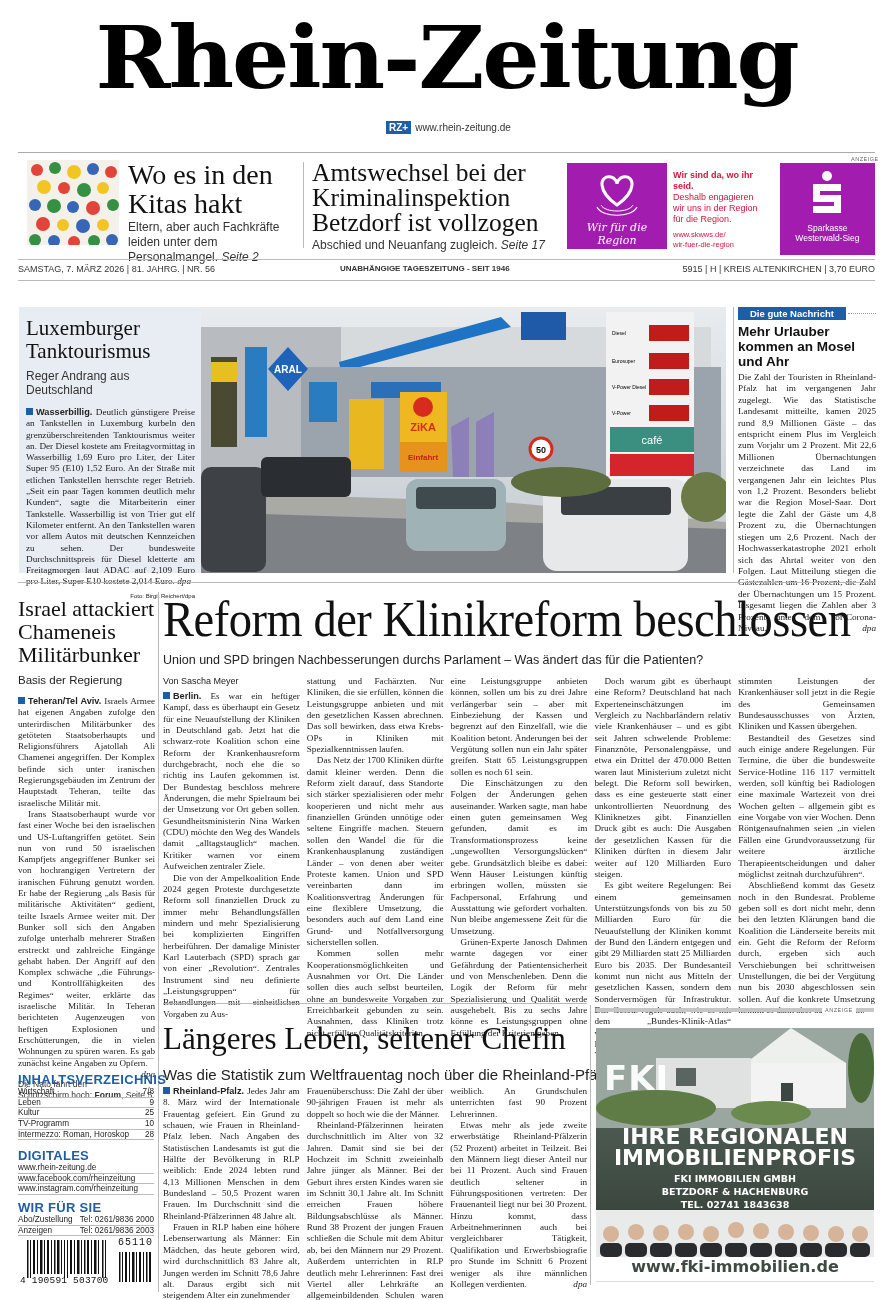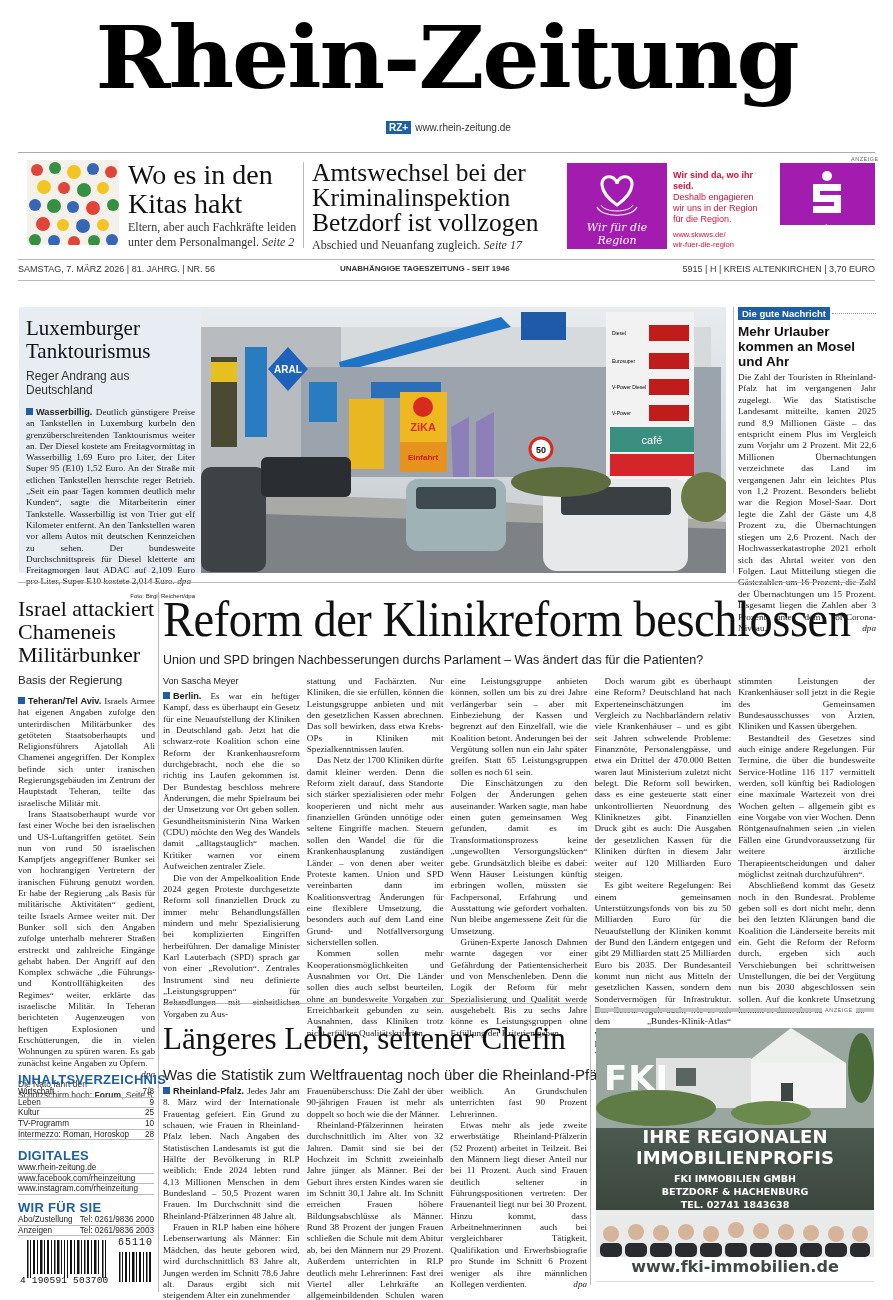--- a/index.html
+++ b/index.html
@@ -15,34 +15,34 @@
   .hr { position: absolute; height: 1px; background: #b9b9b9; }
   .vr { position: absolute; width: 1px; background: #b9b9b9; }
 
   
   .masthead-title { left: 0; width: 893px; top: 8px; text-align: center; font-family: "DejaVu Serif", serif; font-weight: bold; font-size: 86px; letter-spacing: -2px; line-height: 100px; color: #000; transform: scaleX(1.05); }
   .rz-badge { background: #1d5fa6; color: #fff; font-family: "Liberation Sans", sans-serif; font-weight: bold; font-size: 10px; padding: 1px 3px; }
   .rz-url { font-family: "Liberation Sans", sans-serif; font-size: 10px; color: #333; margin-left: 4px; }
 
   
   .teaser-h { font-family: "Liberation Serif", serif; font-size: 28px; line-height: 29px; color: #111; }
-  .teaser-sub { font-family: Liberation Serif, serif; font-size: 12px; line-height: 15px; color: #333; }
+  .teaser-sub { font-family: Liberation Sans, sans-serif; font-size: 12px; line-height: 15px; color: #333; }
   .teaser-sub i { font-style: italic; }
 
   .ad-label { font-family: "Liberation Sans", sans-serif; font-size: 5.5px; color: #666; letter-spacing: 0.5px; }
 
   .infobar { font-family: "Liberation Sans", sans-serif; font-size: 9px; color: #333; }
 
   
   .lux-box { background: #e8edf3; }
   .lux-h { font-size: 21px; line-height: 23px; color: #111; }
   .lux-sub { font-family: "Liberation Sans", sans-serif; font-size: 12px; color: #333; }
 
   
-  .gn-label { background: #1d5fa6; color: #fff; font-family: "Liberation Sans", sans-serif; font-weight: bold; font-size: 9.5px; padding: 1px 4px; }
+  .gn-label { background: #1d5fa6; color: #fff; font-family: "Liberation Sans", sans-serif; font-weight: bold; font-size: 9.5px; padding: 1px 12px; }
   .gn-h { font-family: "Liberation Sans", sans-serif; font-weight: bold; font-size: 13.5px; line-height: 15px; color: #111; }
 
   
   .lead-h { font-family: "Liberation Serif", serif; font-size: 50px; line-height: 54px; color: #111; letter-spacing: -0.5px; transform: scaleX(0.93); transform-origin: left; white-space: nowrap; }
   .lead-sub { font-family: "Liberation Sans", sans-serif; font-size: 12.5px; color: #222; }
   .byline { font-family: "Liberation Sans", sans-serif; font-size: 9px; color: #222; }
 
   .israel-h { font-size: 22px; line-height: 23px; color: #111; }
   .israel-sub { font-family: "Liberation Sans", sans-serif; font-size: 11.5px; color: #222; }
 
@@ -136,21 +136,21 @@
     <div style="position:absolute; left:0; width:100px; top:58px; text-align:center; color:#fff; font-family:'DejaVu Serif', serif; font-style:italic; font-size:11px;">Wir für die Region</div>
   </div>
   <div style="width:119px; height:86px; background:#fff; padding:7px 6px; font-family:'Liberation Sans', sans-serif; font-size:9px; line-height:11px; color:#d8133a;">
     <div style="font-weight:bold;">Wir sind da, wo ihr seid.</div>
     <div>Deshalb engagieren</div>
     <div>wir uns in der Region</div>
     <div>für die Region.</div>
     <div style="font-size:7.5px; line-height:10px; margin-top:5px;">www.skwws.de/</div>
     <div style="font-size:7.5px; line-height:10px;">wir-fuer-die-region</div>
   </div>
-  <div class="spk-red" style="width:101px; height:62px; position:relative; text-align:center;">
+  <div class="spk-red" style="width:101px; height:92px; position:relative; text-align:center;">
     <svg width="40" height="50" viewBox="0 0 40 50" style="margin-top:6px;">
       <circle cx="20" cy="7" r="5" fill="#fff"></circle>
       <rect x="6" y="15" width="28" height="7" fill="#fff"></rect>
       <rect x="6" y="15" width="7" height="14" fill="#fff"></rect>
       <rect x="6" y="26" width="28" height="7" fill="#fff"></rect>
       <rect x="27" y="26" width="7" height="14" fill="#fff"></rect>
       <rect x="6" y="37" width="28" height="7" fill="#fff"></rect>
     </svg>
     <div style="color:#fff; font-family:'Liberation Sans', sans-serif; font-size:8.5px; line-height:10px;">
       <div>Sparkasse</div>
@@ -426,21 +426,21 @@
     <polygon points="150,35 195,0 250,35" fill="#eef0ee"></polygon>
     <rect x="150" y="35" width="100" height="45" fill="#f2f3f2"></rect>
     <rect x="60" y="30" width="95" height="50" fill="#dfe2e0"></rect>
     <rect x="80" y="40" width="20" height="18" fill="#5a6460"></rect>
     <rect x="185" y="55" width="12" height="18" fill="#3e4644"></rect>
     <ellipse cx="60" cy="80" rx="60" ry="18" fill="#5f7c46"></ellipse>
     <ellipse cx="175" cy="85" rx="40" ry="12" fill="#6a8a4e"></ellipse>
     <ellipse cx="265" cy="40" rx="13" ry="35" fill="#4a6a3a"></ellipse>
   </svg>
   <div class="abs fki-text" style="left:8px; top:30px; font-size:34px; letter-spacing:1px; text-align:left; opacity:0.95;">FKI</div>
-  <div class="abs fki-text" style="left:0; width:278px; top:98px; font-size:18px; line-height:21px;">
+  <div class="abs fki-text" style="left:0; width:278px; top:98px; font-size:22px; line-height:21px;">
     <div>IHRE REGIONALEN</div>
     <div>IMMOBILIENPROFIS</div>
   </div>
   <div class="abs fki-text" style="left:0; width:278px; top:144px; font-size:9.5px; line-height:13px;">
     <div>FKI IMMOBILIEN GMBH</div>
     <div>BETZDORF &amp; HACHENBURG</div>
     <div>TEL. 02741 1843638</div>
   </div>
 </div>
 <div class="abs" style="left:596px; top:1210px; width:278px; height:47px; background:#e9ebea; display:flex; align-items:flex-end; justify-content:space-around; padding:0 2px;">

